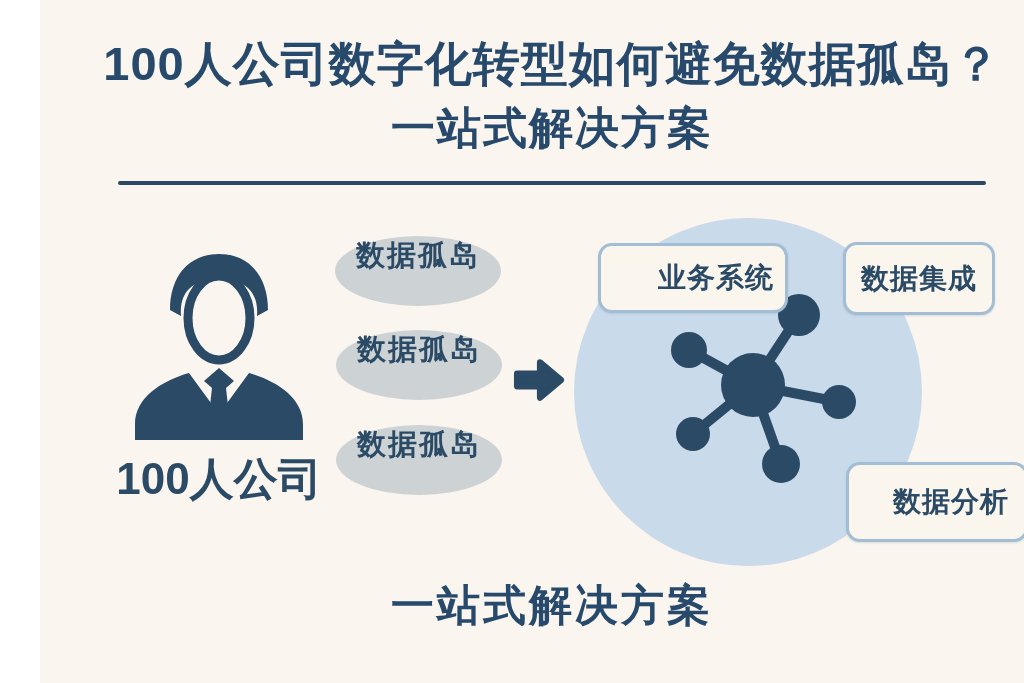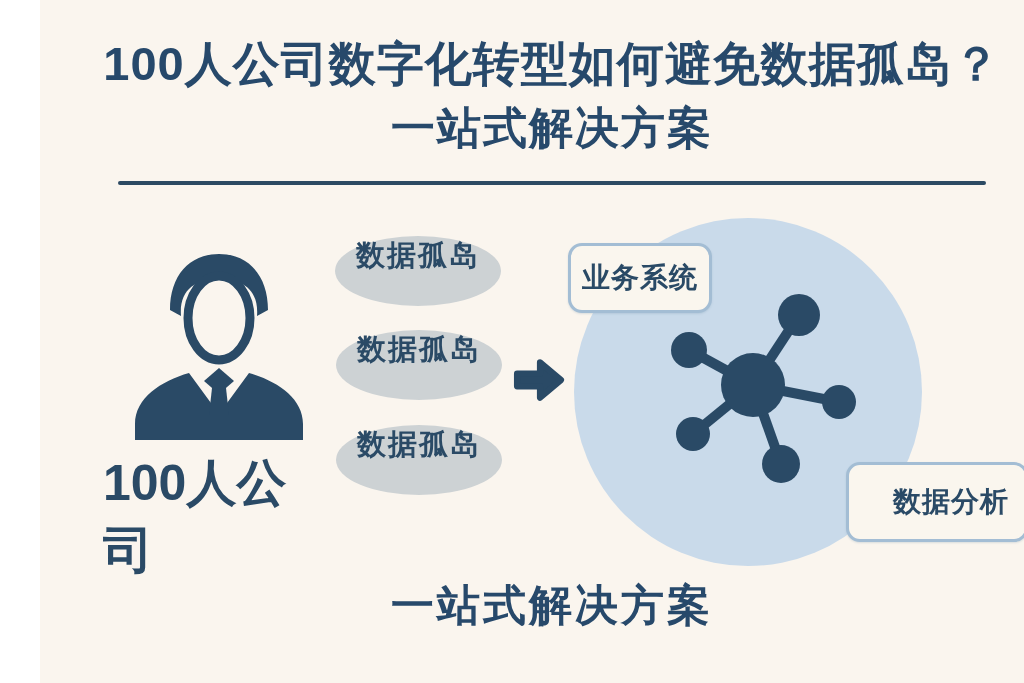--- a/index.html
+++ b/index.html
@@ -24,21 +24,21 @@
     letter-spacing:2px;color:#27496b;
   }
   .divider{
     position:absolute;top:181px;left:78px;width:868px;height:4px;
     background:#2c4a63;border-radius:2px;
   }
   
   .person-svg{position:absolute;left:93px;top:252px;width:172px;height:190px;}
   .company-label{
     position:absolute;left:63px;top:450px;width:232px;
-    text-align:left;font-size:50px;font-weight:900;color:#2a4a66;
+    text-align:center;font-size:44px;font-weight:900;color:#2a4a66;
   }
   
   .silo{
     position:absolute;width:166px;height:70px;
     background:#cdd2d4;border-radius:50%;
     display:flex;justify-content:center;
     font-size:29px;font-weight:900;color:#2a4a66;
     letter-spacing:2px;
   }
   .silo-1{left:295px;top:236px;}
@@ -50,21 +50,21 @@
   .node-box{
     position:absolute;
     background:#faf6ee;
     border:3px solid #a3bdd4;
     border-radius:14px;
     display:flex;align-items:center;justify-content:center;
     font-size:28px;font-weight:900;color:#2a4a66;
     letter-spacing:1px;
     box-shadow:0 1px 2px rgba(120,150,175,.25);
   }
-  .box-business{left:528px;top:243px;width:138px;height:64px;}
+  .box-business{left:558px;top:243px;width:138px;height:64px;padding-left:46px;}
   .box-integration{left:803px;top:242px;width:146px;height:67px;}
   .box-collab{left:537px;top:464px;width:150px;height:71px;}
   .box-analytics{left:806px;top:462px;width:148px;height:74px;padding-left:28px;}
   
   .caption{
     position:absolute;top:577px;left:0;width:1024px;
     text-align:center;font-size:43px;font-weight:900;
     letter-spacing:3px;color:#27496b;
   }
 </style>
@@ -120,19 +120,22 @@
       <circle cx="119" cy="138" r="18"></circle>
       <circle cx="269" cy="190" r="17"></circle>
       <circle cx="123" cy="222" r="17"></circle>
       <circle cx="211" cy="252" r="19"></circle>
     </g>
   </svg>
 
   <div class="node-box box-business">
     <span>业务系统</span>
   </div>
+  <div class="node-box box-integration">
+    <span>数据集成</span>
+  </div>
   <div class="node-box box-analytics">
     <span>数据分析</span>
   </div>
 
   <div class="caption">一站式解决方案</div>
 
 </div>
 
 </body></html>

